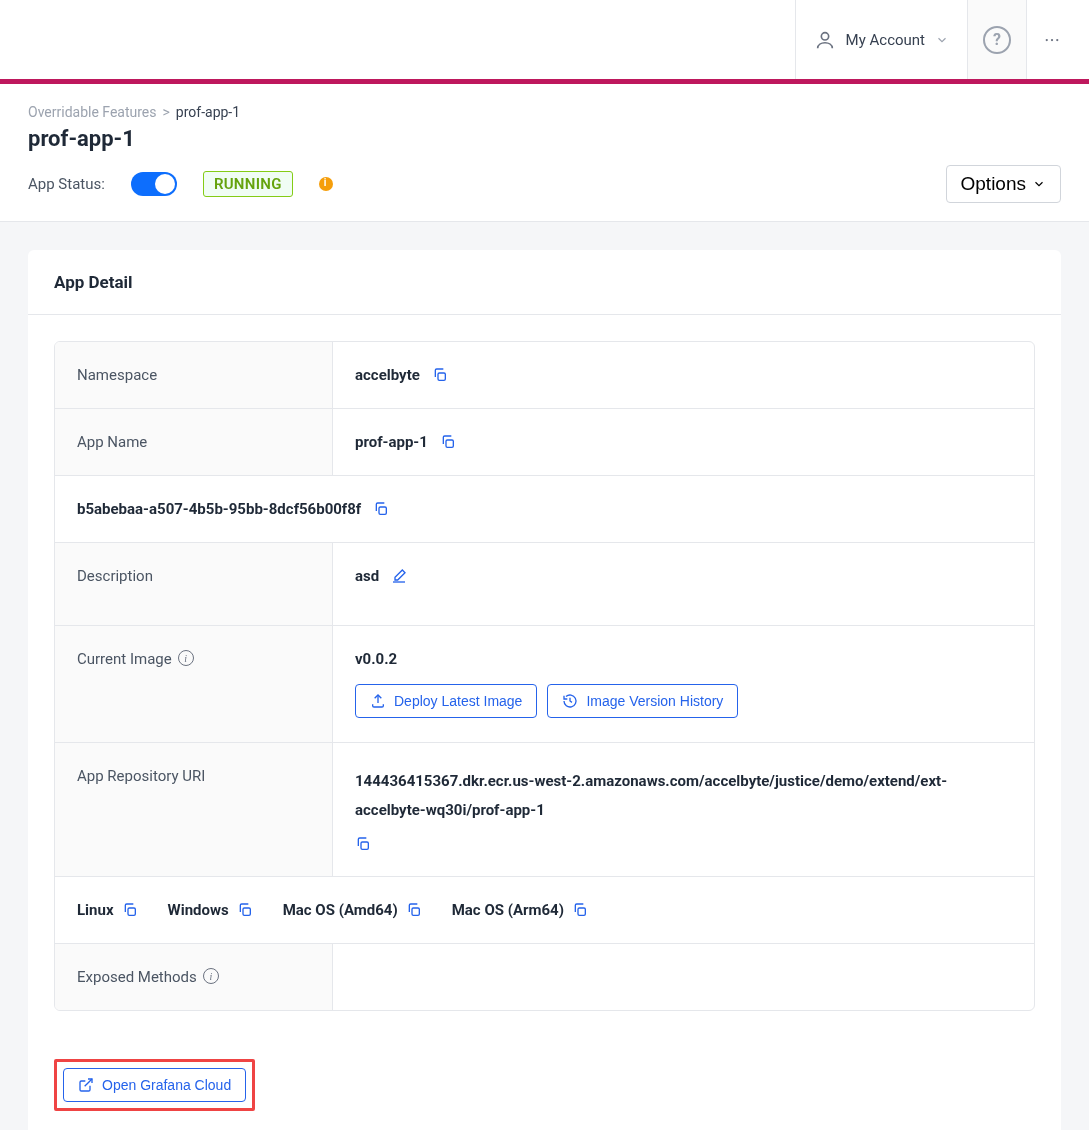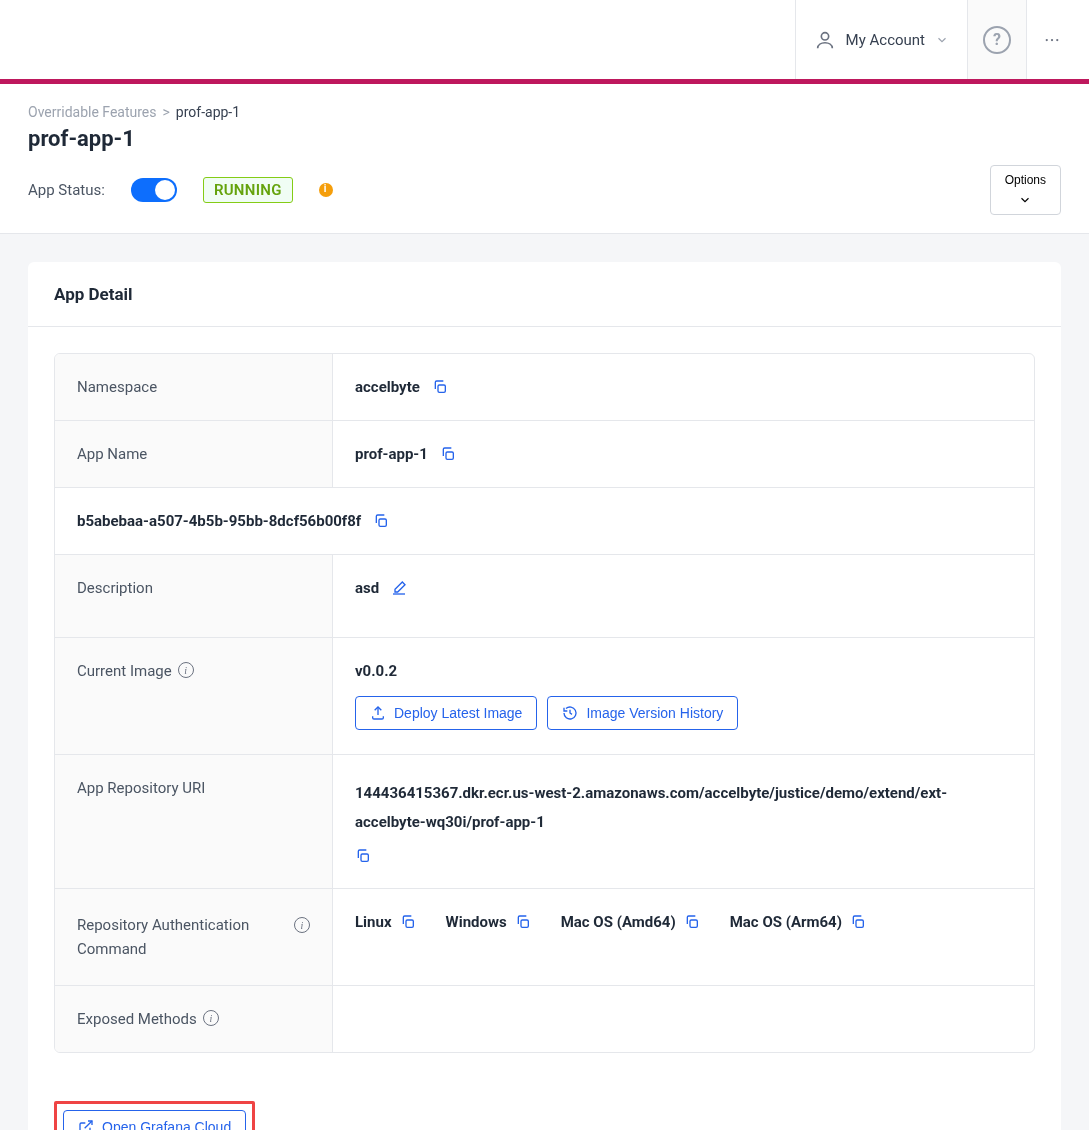--- a/index.html
+++ b/index.html
@@ -19,21 +19,21 @@
 .breadcrumb-current { color: #374151; }
 .page-title { font-size: 22px; font-weight: 700; color: #1f2937; margin-bottom: 14px; }
 .status-row { display: flex; justify-content: space-between; align-items: center; }
 .status-left { display: flex; align-items: center; gap: 26px; }
 .status-label { color: #4b5563; font-size: 15px; }
 .toggle { width: 46px; height: 24px; background: #0d6efd; border-radius: 12px; position: relative; cursor: pointer; }
 .toggle::after { content: ''; position: absolute; width: 20px; height: 20px; background: #fff; border-radius: 50%; top: 2px; right: 2px; }
 .badge-running { border: 1px solid #84cc16; background: #f0fdf4; color: #65a30d; padding: 3px 10px; border-radius: 3px; font-size: 15px; font-weight: 600; letter-spacing: 0.3px; }
 .warn-dot { width: 14px; height: 14px; background: #f59e0b; border-radius: 50%; display: inline-block; position: relative; }
 .warn-dot::after { content: 'i'; position: absolute; color: #fff; font-size: 10px; font-weight: bold; left: 5px; top: 0px; }
-.options-btn { border: 1px solid #d1d5db; background: #fff; padding: 7px 14px; border-radius: 4px; font-size: 12px; cursor: pointer; display: flex; align-items: center; gap: 6px; flex-direction: column; }
+.options-btn { border: 1px solid #d1d5db; background: #fff; padding: 7px 14px; border-radius: 4px; font-size: 19px; cursor: pointer; display: flex; align-items: center; gap: 6px; }
 
 .content-area { background: #f5f6f8; padding: 28px; }
 .card { background: #fff; border-radius: 6px; padding: 0; }
 .card-header { padding: 22px 26px; border-bottom: 1px solid #e5e7eb; }
 .card-title { font-size: 17px; font-weight: 700; color: #1f2937; }
 .card-body { padding: 26px; }
 
 .detail-table { border: 1px solid #e5e7eb; border-radius: 6px; overflow: hidden; }
 .detail-row { display: flex; border-bottom: 1px solid #e5e7eb; }
 .detail-row:last-child { border-bottom: none; }
@@ -220,24 +220,20 @@
                 <svg viewBox="0 0 24 24" fill="none" stroke="currentColor" stroke-width="2">
                     <rect x="9" y="9" width="11" height="11" rx="2"></rect>
                     <path d="M5 15V5a2 2 0 0 1 2-2h10"></path>
                   </svg>
               </span>
             </div>
           </div>
         </div>
 
         <div class="detail-row">
-          <div class="detail-label label-with-info">
-            <span style="line-height:1.6;">Repository Authentication Command</span>
-            <span class="info-icon" style="flex-shrink:0;margin-top:4px;"></span>
-          </div>
           <div class="detail-value">
             <div class="value-line">
               <span class="os-item">
                 <span>Linux</span>
                 <span class="copy-icon">
                     <svg viewBox="0 0 24 24" fill="none" stroke="currentColor" stroke-width="2">
                       <rect x="9" y="9" width="11" height="11" rx="2"></rect>
                       <path d="M5 15V5a2 2 0 0 1 2-2h10"></path>
                     </svg>
                   </span>

